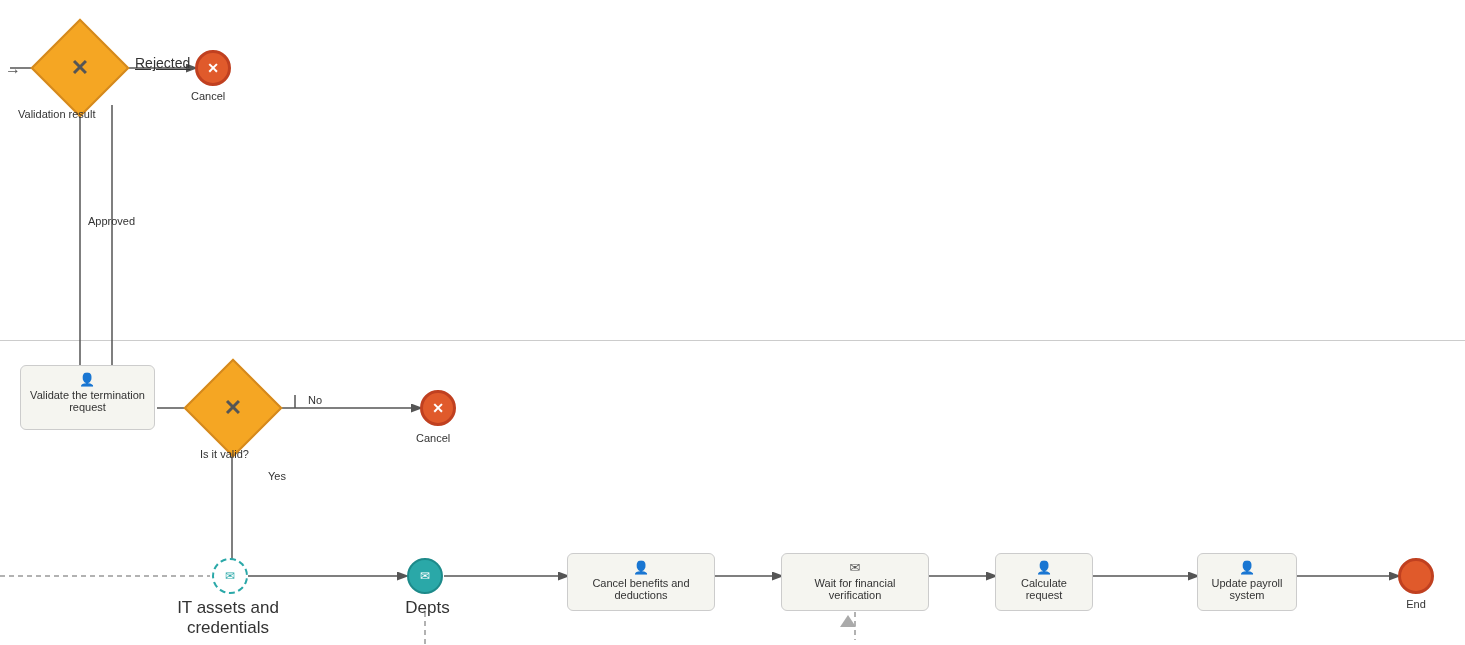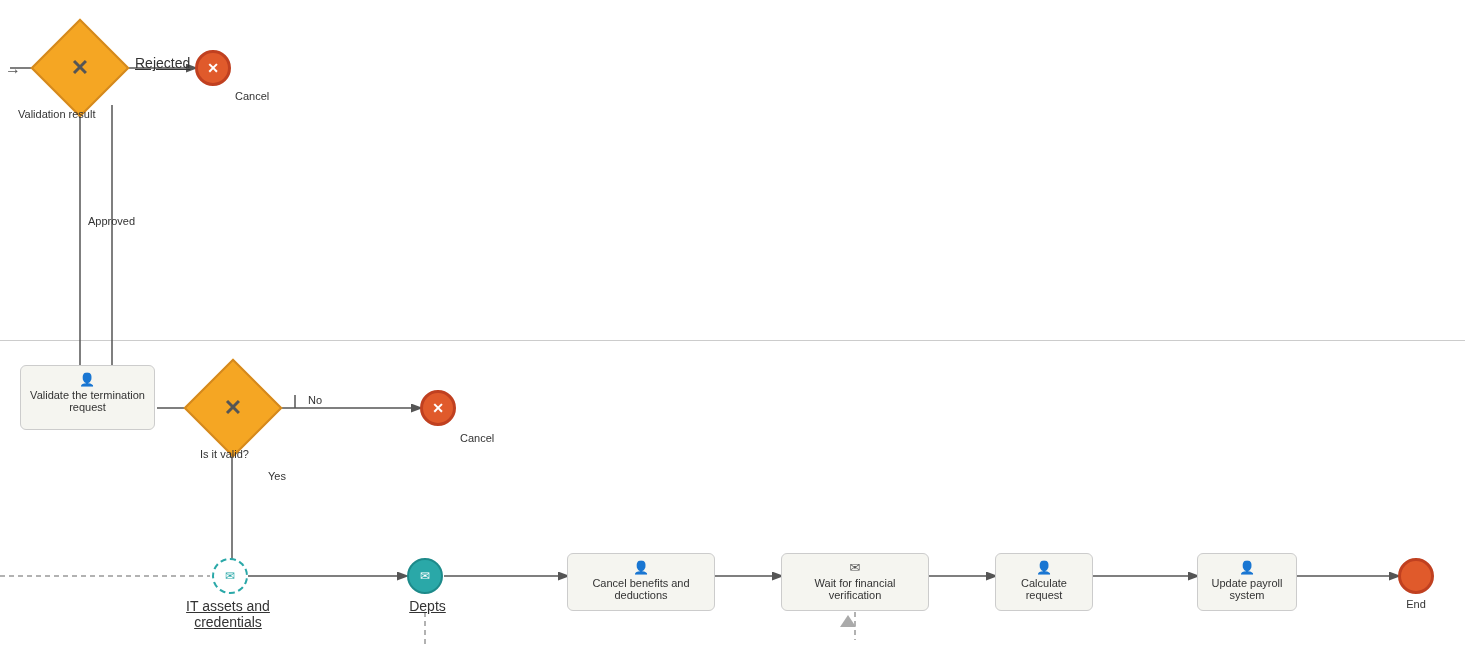--- a/index.html
+++ b/index.html
@@ -99,21 +99,20 @@
       justify-content: center;
       color: #fff;
       font-size: 14px;
       font-weight: bold;
     }
     .cancel-event-label {
       position: absolute;
       text-align: center;
       font-size: 11px;
       color: #333;
-      margin-left: 44px;
     }
     
     .intermediate-event {
       position: absolute;
       width: 36px;
       height: 36px;
       border-radius: 50%;
       background: #2aa8a8;
       border: 2px solid #1d8a8a;
       display: flex;
@@ -131,23 +130,22 @@
       border: 2px dashed #2aa8a8;
       display: flex;
       align-items: center;
       justify-content: center;
       color: #2aa8a8;
       font-size: 12px;
     }
     .event-label {
       position: absolute;
       text-align: center;
-      font-size: 14px;
-      color: #333;
-      text-decoration: underline;
+      font-size: 17px;
+      color: #333;
     }
   </style>
 </head>
 <body>
 
 <div id="diagram">
 
   <div class="divider"></div>
 
   <svg class="connectors">

